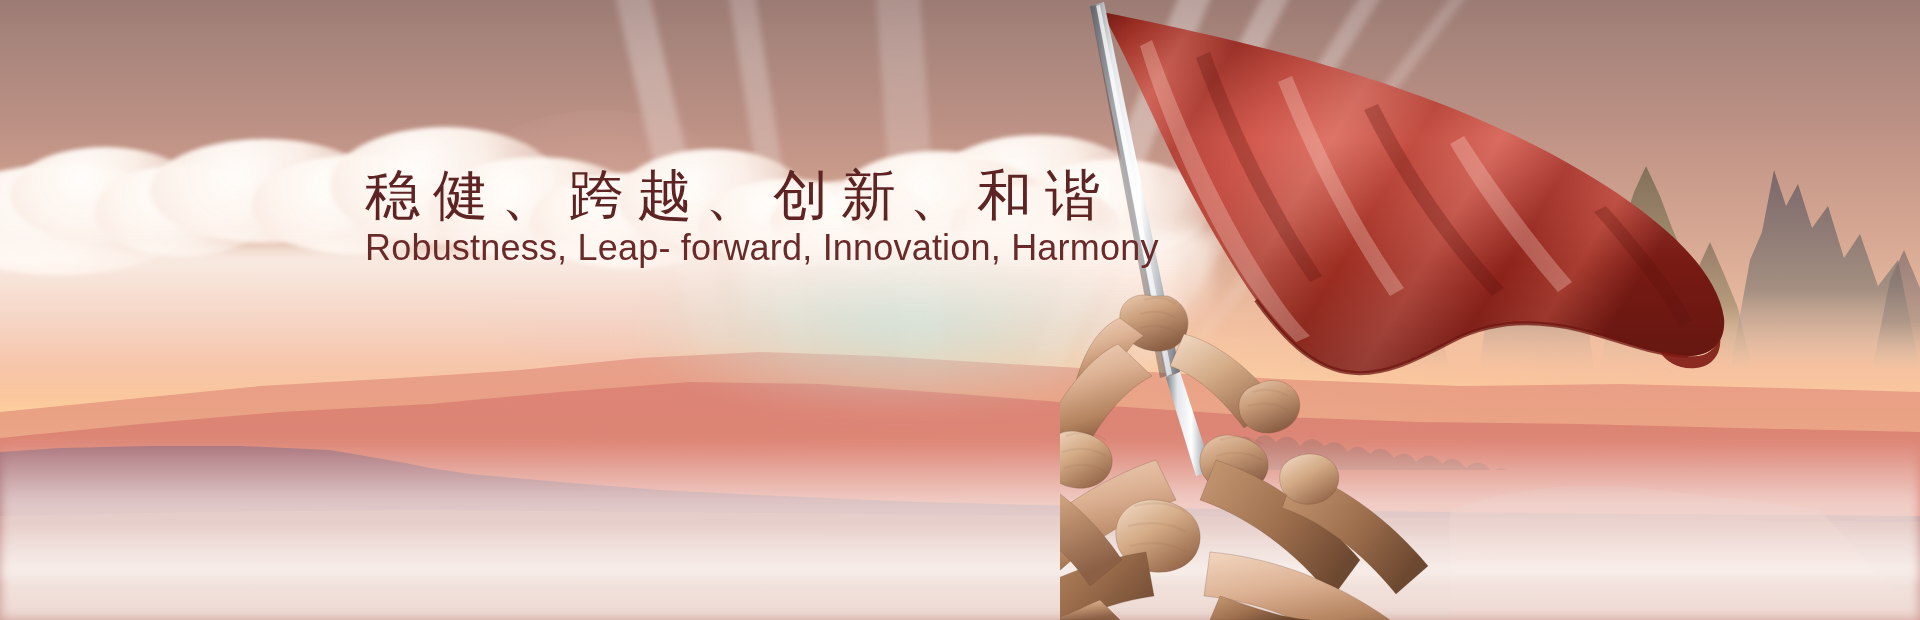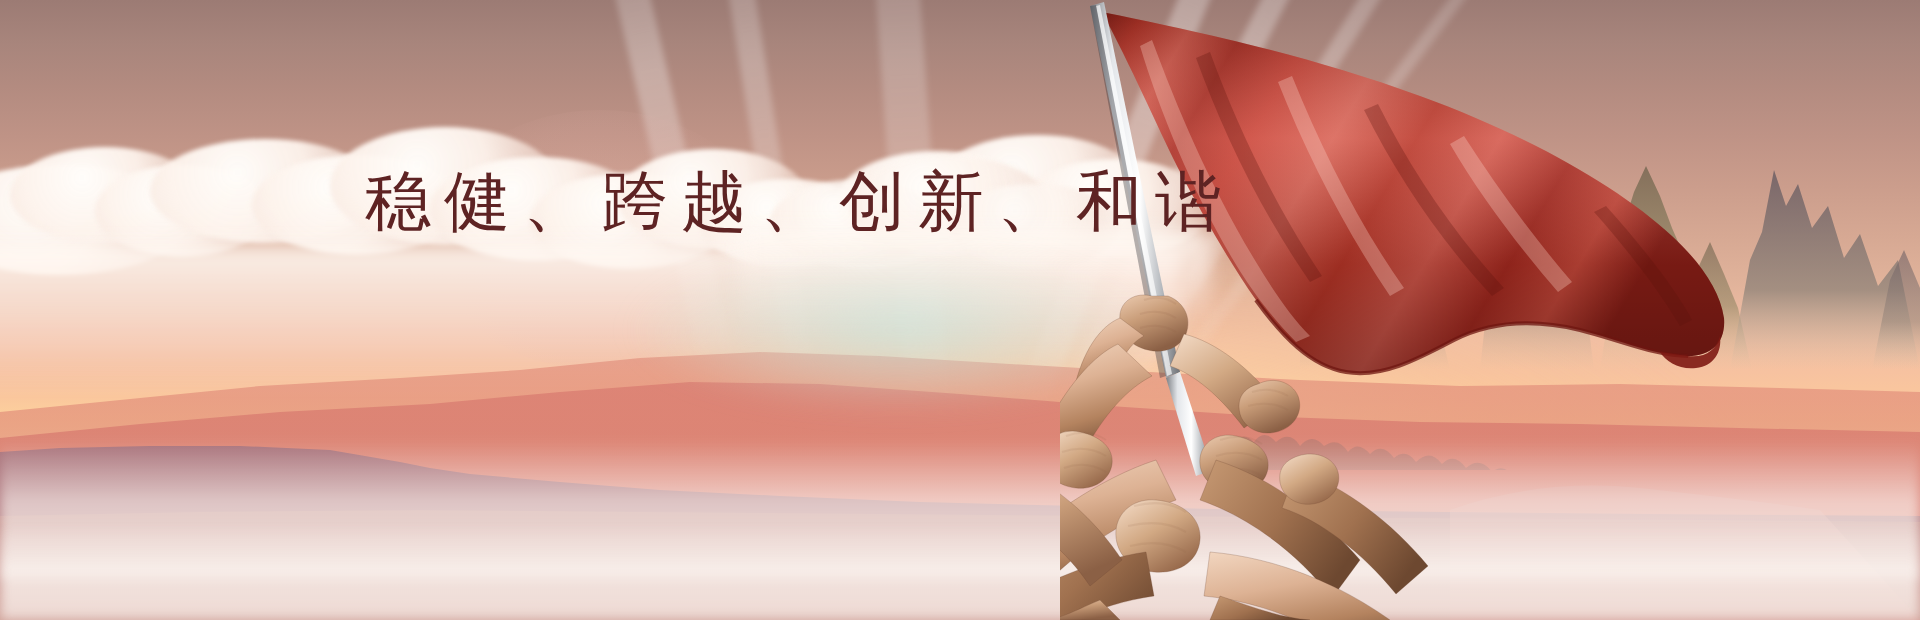--- a/index.html
+++ b/index.html
@@ -125,21 +125,21 @@
   
   .flaggroup{position:absolute;left:1060px;top:0;width:860px;height:620px;}
 
   
   .copy{
     position:absolute;left:365px;top:168px;
     z-index:40;
   }
   .headline-cn{
     font-family:"Liberation Sans",sans-serif;
-    font-size:66px;
+    font-size:55px;
     letter-spacing:13px;
     line-height:1.0;
     color:#5e2323;
     white-space:nowrap;
     font-weight:400;
     margin:0 0 4px 0;
   }
   .headline-en{
     font-family:"Liberation Sans",sans-serif;
     font-size:36px;
@@ -467,15 +467,16 @@
         <path d="M40 600 C 20 608, 0 620, -18 620 L 60 620 Z" fill="url(#skinB)"></path>
       </g>
       <g>
         <path d="M160 596 C 190 606, 220 618, 250 620 L 150 620 Z" fill="url(#skinD)"></path>
       </g>
     </g>
   </svg>
 
   <div class="copy">
     <div class="headline-cn">稳健、跨越、创新、和谐</div>
+    <div class="headline-en">Robustness, Leap- forward, Innovation, Harmony</div>
   </div>
 
 </div>
 
 </body></html>

